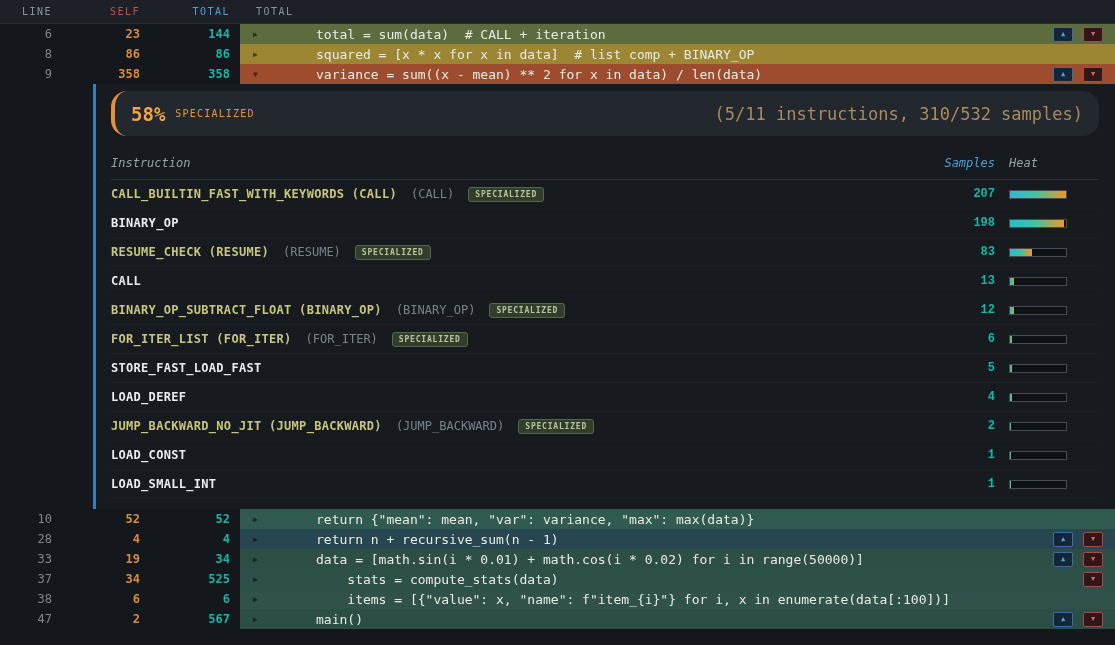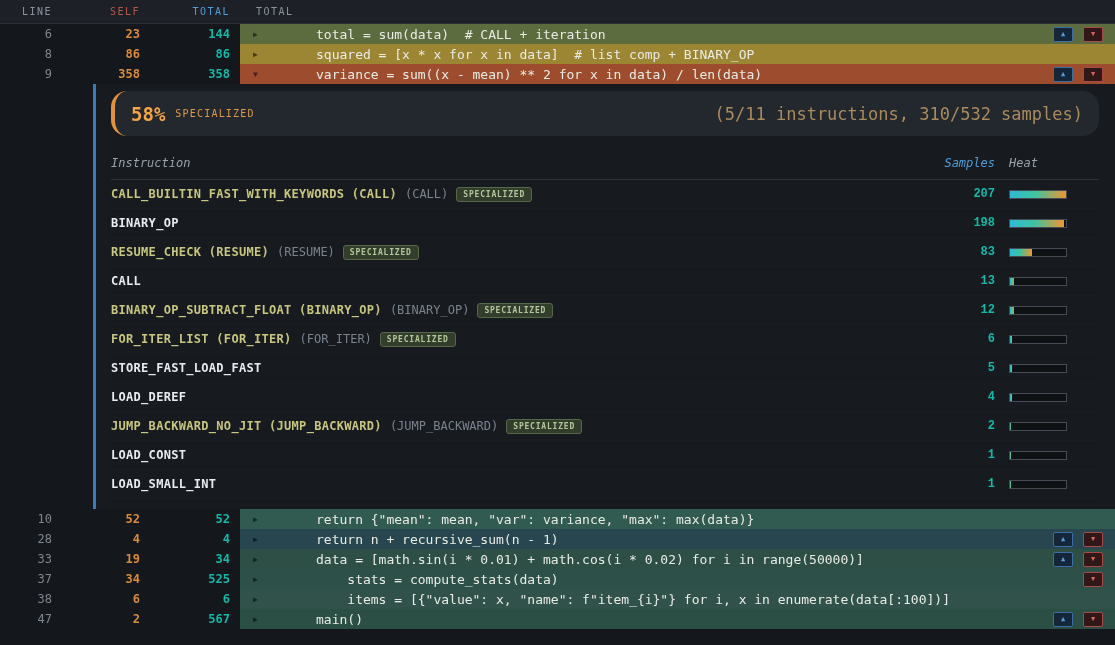--- a/index.html
+++ b/index.html
@@ -62,21 +62,21 @@
   .ithead {
     display: flex; align-items: center; height: 34px; margin-top: 10px;
     border-bottom: 1px solid #2c313a; font-size: 12px; color: #99a1ab; font-style: italic;
   }
   .ith-name { flex: 1; }
   .col-samples { width: 110px; flex: none; text-align: right; padding-right: 14px; }
   .col-heat   { width: 90px; flex: none; }
   .ithead .col-samples { color: #4f9ed9; }
 
   .irow { display: flex; align-items: center; height: 29px; font-size: 12px; border-bottom: 1px solid rgba(255,255,255,0.02); }
-  .iname { flex: 1; display: flex; align-items: center; gap: 8px; }
+  .iname { flex: 1; display: flex; align-items: center; gap: 14px; }
   .nm { font-weight: bold; color: #e9ecef; letter-spacing: 0.3px; }
   .nm.spec { color: #c8c67f; }
   .fam { font-size: 12px; color: #7a828c; }
   .badge {
     font-size: 8px; letter-spacing: 0.8px; font-weight: bold;
     color: #b5c79c; background: #333d2c; border: 1px solid #56684a;
     border-radius: 3px; padding: 2px 6px;
   }
   .irow .col-samples { color: #14b8a6; font-weight: bold; font-family: Liberation Mono, monospace; }
   .track {

